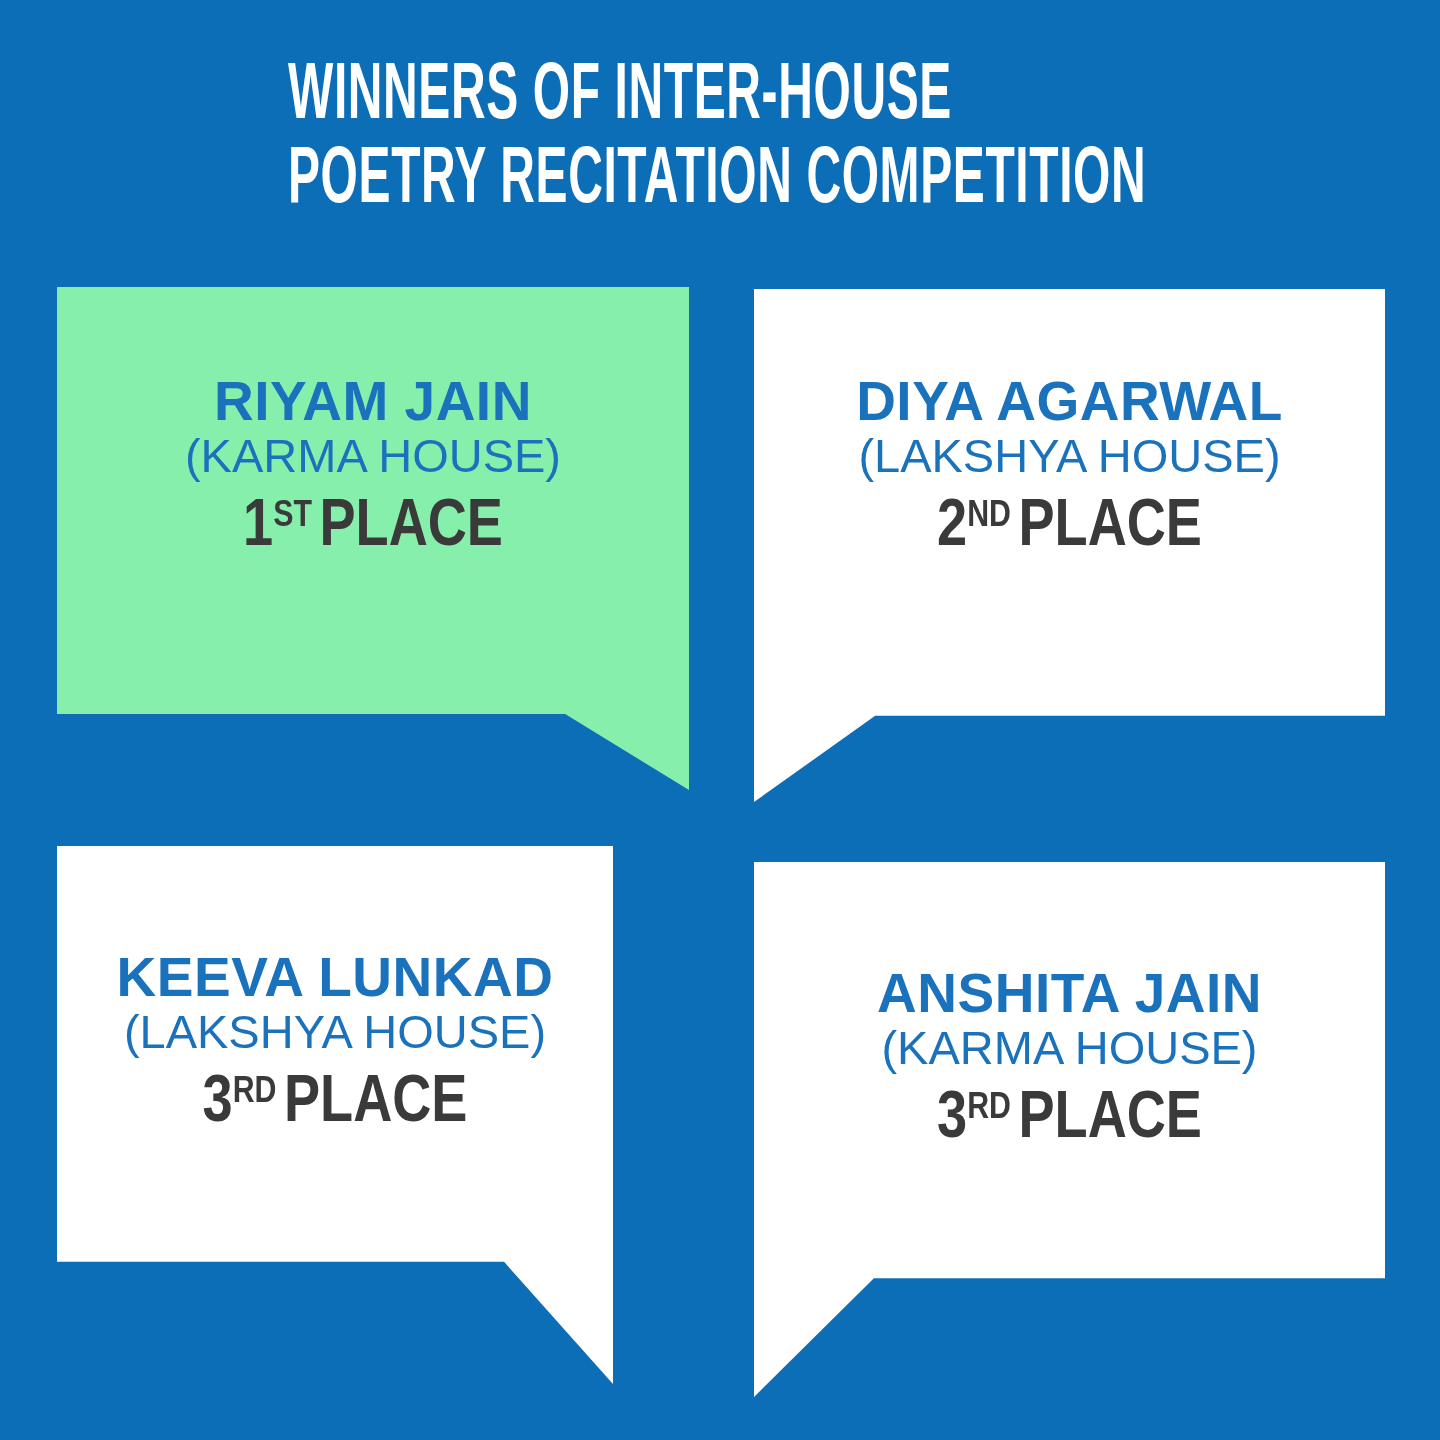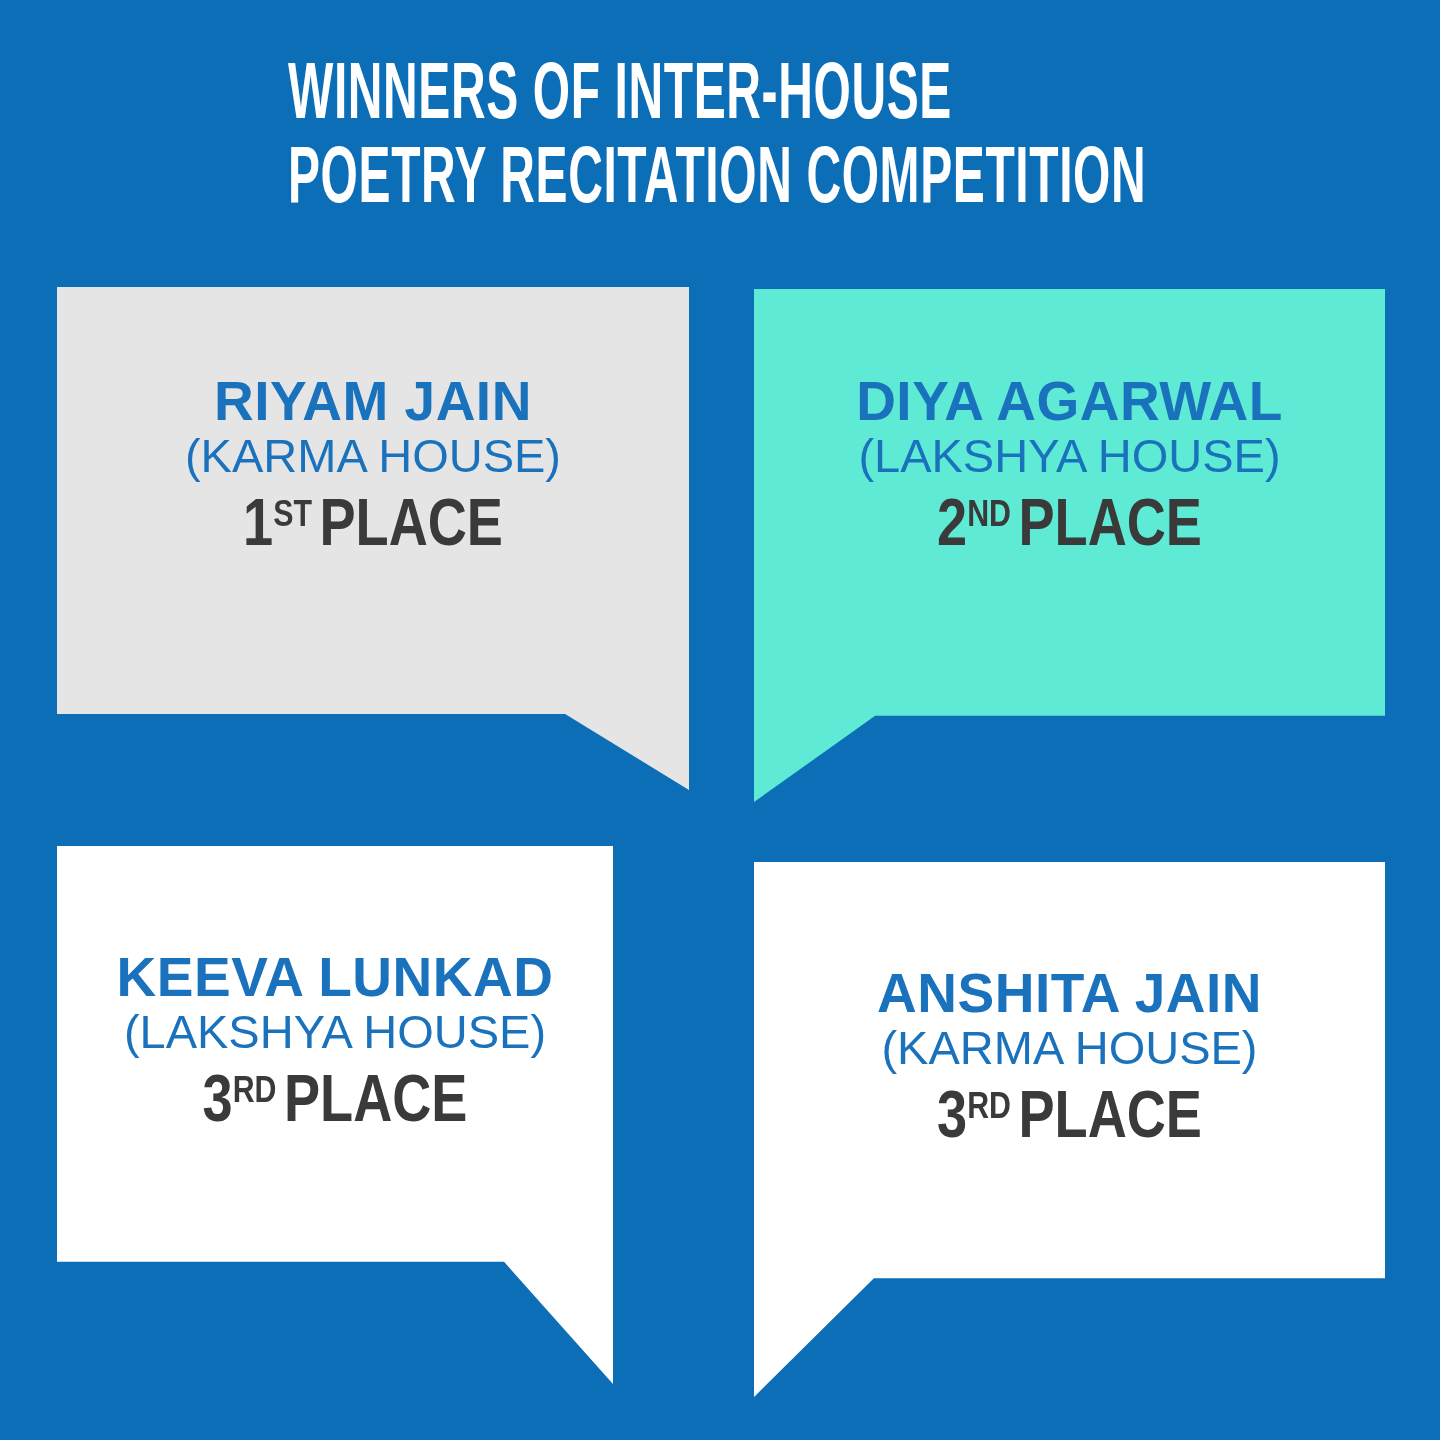--- a/index.html
+++ b/index.html
@@ -147,29 +147,29 @@
 </head>
 <body style="background: rgb(13, 110, 184);">
 
 <div id="poster" style="background: rgb(13, 110, 184);">
 
   <div class="title-block">
     <span class="title-line title-line-1" style="color: rgb(255, 255, 255);">WINNERS OF INTER-HOUSE</span>
     <span class="title-line title-line-2" style="color: rgb(255, 255, 255);">POETRY RECITATION COMPETITION</span>
   </div>
 
-  <div class="card" id="card-1" style="background: #e5e5e5;">
+  <div class="card" id="card-1" style="background: #86efac;">
     <div class="card-inner">
       <div class="winner-name" style="color: rgb(26, 114, 189);">RIYAM JAIN</div>
       <div class="winner-house" style="color: rgb(26, 114, 189);">(KARMA HOUSE)</div>
       <div class="winner-place" style="color: rgb(58, 58, 58);"><span>1</span><span class="ord">ST</span><span class="place-word">PLACE</span></div>
     </div>
   </div>
 
-  <div class="card" id="card-2" style="background: #5eead4;">
+  <div class="card" id="card-2" style="background: #ffffff;">
     <div class="card-inner">
       <div class="winner-name" style="color: rgb(26, 114, 189);">DIYA AGARWAL</div>
       <div class="winner-house" style="color: rgb(26, 114, 189);">(LAKSHYA HOUSE)</div>
       <div class="winner-place" style="color: rgb(58, 58, 58);"><span>2</span><span class="ord">ND</span><span class="place-word">PLACE</span></div>
     </div>
   </div>
 
   <div class="card" id="card-3" style="background: rgb(255, 255, 255);">
     <div class="card-inner">
       <div class="winner-name" style="color: rgb(26, 114, 189);">KEEVA LUNKAD</div>

